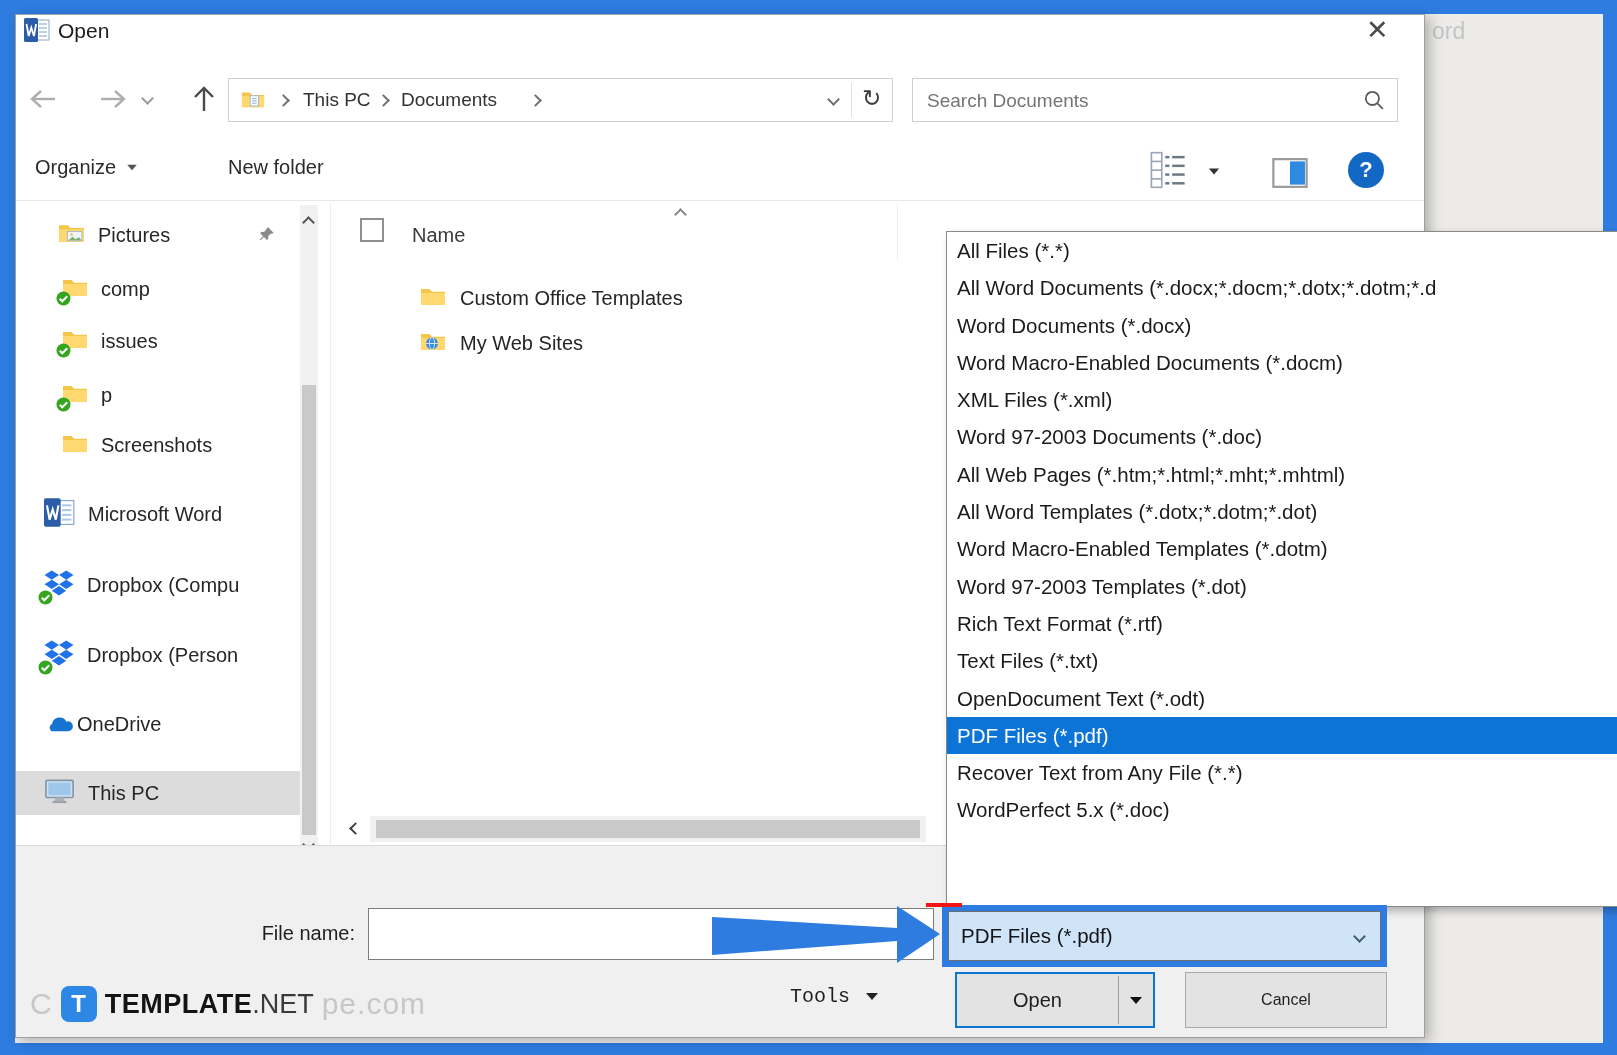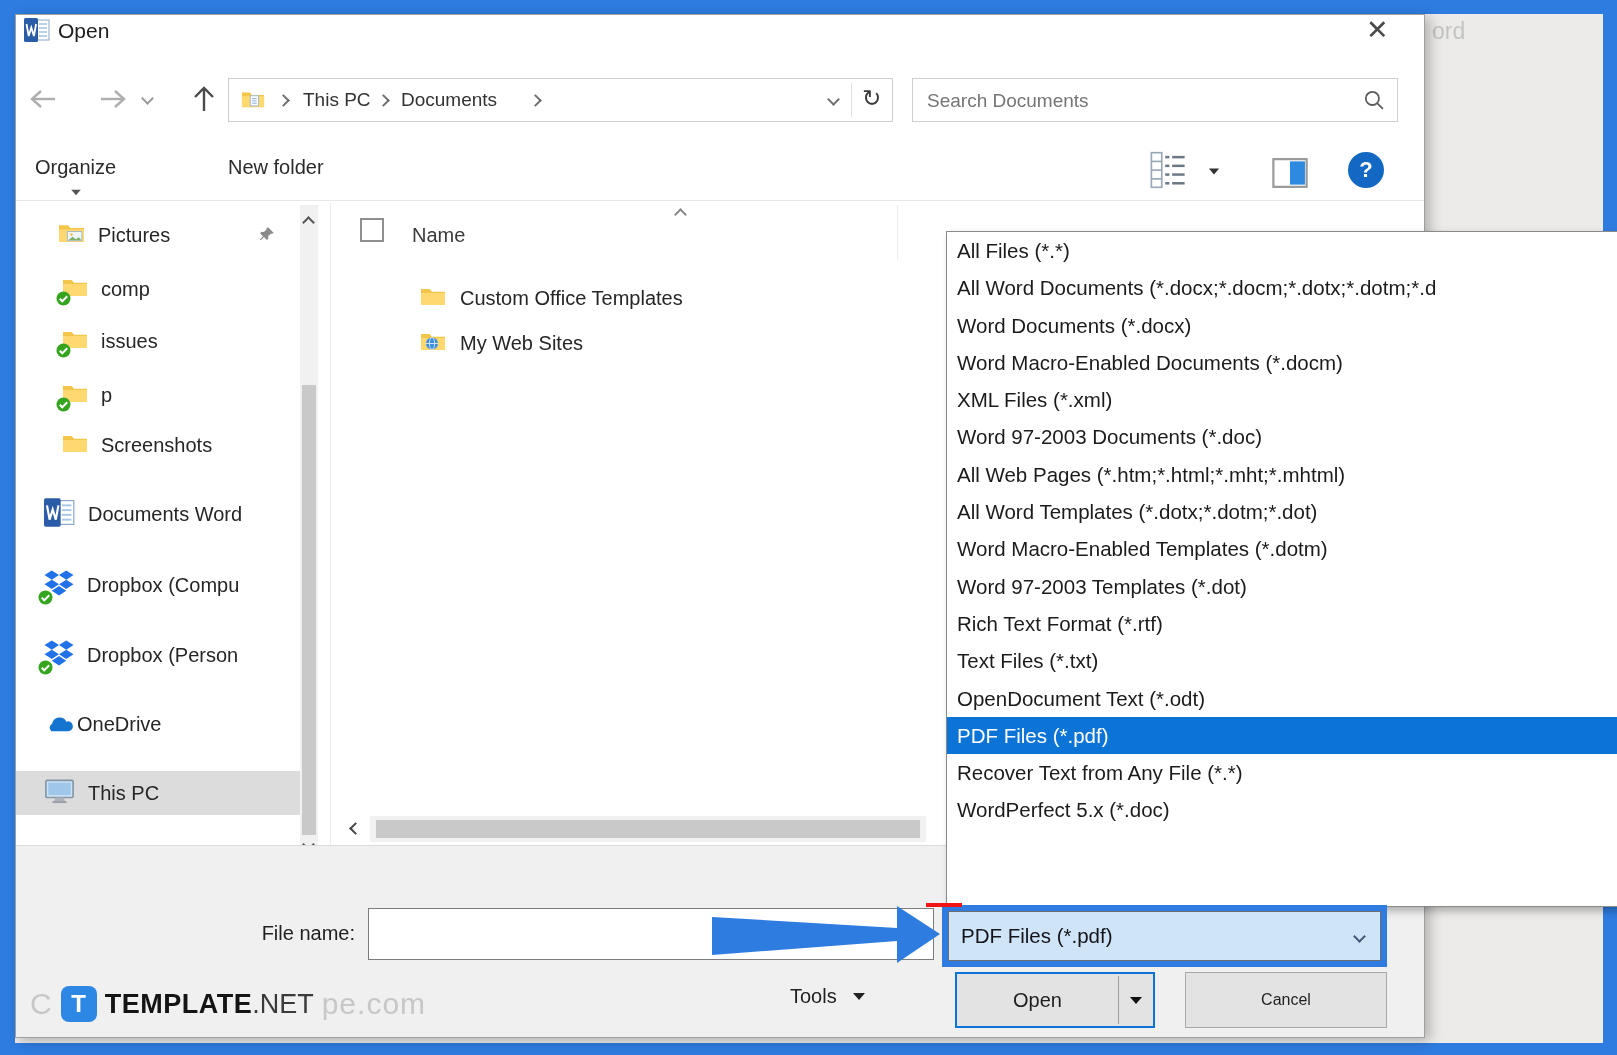--- a/index.html
+++ b/index.html
@@ -119,21 +119,21 @@
     <input class="abs" style="left: 12px; top: 6px; width: 420px; height: 30px; border: none; outline: none; font-size: 19px; color: rgb(68, 68, 68); font-family: &quot;Liberation Sans&quot;, sans-serif; background: transparent;" placeholder="Search Documents">
     <span class="abs" style="left:450px;top:10px;">
       <svg width="23" height="23" viewBox="0 0 22 22">
           <circle cx="9" cy="9" r="6.3" fill="none" stroke="#5b5b5b" stroke-width="1.7"></circle>
           <line x1="13.8" y1="13.8" x2="19" y2="19" stroke="#5b5b5b" stroke-width="1.7"></line>
         </svg>
     </span>
   </div>
 
   
-  <div class="abs sb-row" style="left:35px;top:156px;gap:10px;flex-direction:column;">
+  <div class="abs sb-row" style="left:35px;top:156px;gap:10px;">
     <span class="txt" style="font-size:20px;color:#2b2b2b;">Organize</span>
     <span class="tri-down" style="border-top-color:#555;transform:scale(0.8);"></span>
   </div>
   <div class="abs txt" style="left:228px;top:156px;font-size:20px;color:#2b2b2b;">New folder</div>
 
   <span class="abs" style="left:1150px;top:151px;">
     <svg width="36" height="38" viewBox="0 0 26 27">
       <rect x="1" y="1" width="7.5" height="25" fill="none" stroke="#9aa7b5" stroke-width="1.2"></rect>
       <line x1="1" y1="7.3" x2="8.5" y2="7.3" stroke="#9aa7b5" stroke-width="1.2"></line>
       <line x1="1" y1="13.6" x2="8.5" y2="13.6" stroke="#9aa7b5" stroke-width="1.2"></line>
@@ -240,21 +240,21 @@
       <svg width="31" height="29" viewBox="0 0 26 24">
         <rect x="12" y="2" width="13" height="20" fill="#ffffff" stroke="#8aa7c9" stroke-width="1"></rect>
         <line x1="15" y1="6" x2="23" y2="6" stroke="#a9c6e8" stroke-width="1.6"></line>
         <line x1="15" y1="10" x2="23" y2="10" stroke="#a9c6e8" stroke-width="1.6"></line>
         <line x1="15" y1="14" x2="23" y2="14" stroke="#a9c6e8" stroke-width="1.6"></line>
         <line x1="15" y1="18" x2="23" y2="18" stroke="#a9c6e8" stroke-width="1.6"></line>
         <rect x="0" y="0" width="14" height="24" rx="1.5" fill="#2b5ca8"></rect>
         <path d="M2.5 6l2.2 12 2.6-8.5L9.9 18l2.2-12" stroke="#ffffff" stroke-width="1.8" fill="none"></path>
       </svg>
     </span>
-    <span class="sb-label">Documents Word</span>
+    <span class="sb-label">Microsoft Word</span>
   </div>
 
   <div class="abs sb-row" style="left:44px;top:563px;height:44px;gap:13px;">
     <span class="icon-wrap">
       <svg width="30" height="27" viewBox="0 0 24 21">
         <path fill="#2172e8" d="M6.2 0L12 3.7 6.2 7.4.4 3.7zM17.8 0l5.8 3.7-5.8 3.7-5.8-3.7zM.4 11.1l5.8-3.7 5.8 3.7-5.8 3.7zM17.8 7.4l5.8 3.7-5.8 3.7-5.8-3.7zM6.2 16.2l5.8-3.7 5.8 3.7-5.8 3.8z"></path>
       </svg>
       <span class="badge"><svg width="15" height="15" viewBox="0 0 12 12">
             <circle cx="6" cy="6" r="5.6" fill="#35a51f"></circle>
             <path d="M3 6.2l2 2L9 4.2" stroke="#fff" stroke-width="1.6" fill="none"></path>
@@ -339,21 +339,21 @@
   <span class="abs chev left small" style="left:351px;top:824px;border-color:#444;"></span>
   <div class="abs scroll-track" style="left:370px;top:816px;width:556px;height:26px;"></div>
   <div class="abs scroll-thumb" style="left:376px;top:820px;width:544px;height:18px;"></div>
 
   
   <div class="abs" style="left:16px;top:845px;width:1408px;height:192px;background:#f0f0f0;border-top:1px solid #dcdcdc;box-sizing:border-box;"></div>
 
   <div class="abs txt" style="left:240px;top:922px;width:115px;text-align:right;font-size:20px;color:#1f1f1f;">File name:</div>
   <input class="abs" style="left: 368px; top: 908px; width: 566px; height: 52px; border: 1px solid rgb(124, 124, 124); box-sizing: border-box; background: rgb(255, 255, 255); font-size: 20px; padding: 0px 10px; font-family: &quot;Liberation Sans&quot;, sans-serif;" value="">
 
-  <div class="abs sb-row" style="left:790px;top:985px;gap:16px;">
+  <div class="abs sb-row" style="left:790px;top:985px;gap:16px;font-family:Liberation Mono, monospace;">
     <span class="txt" style="font-size:20px;color:#1f1f1f;">Tools</span>
     <span class="tri-down" style="border-top-color:#222;"></span>
   </div>
 
   <div class="abs" id="open-btn" style="left:955px;top:972px;width:200px;height:56px;">
     <span class="main">Open</span>
     <span class="split"></span>
     <span class="caret">
         <span class="tri-down" style="border-top-color:#111;"></span>
       </span>

